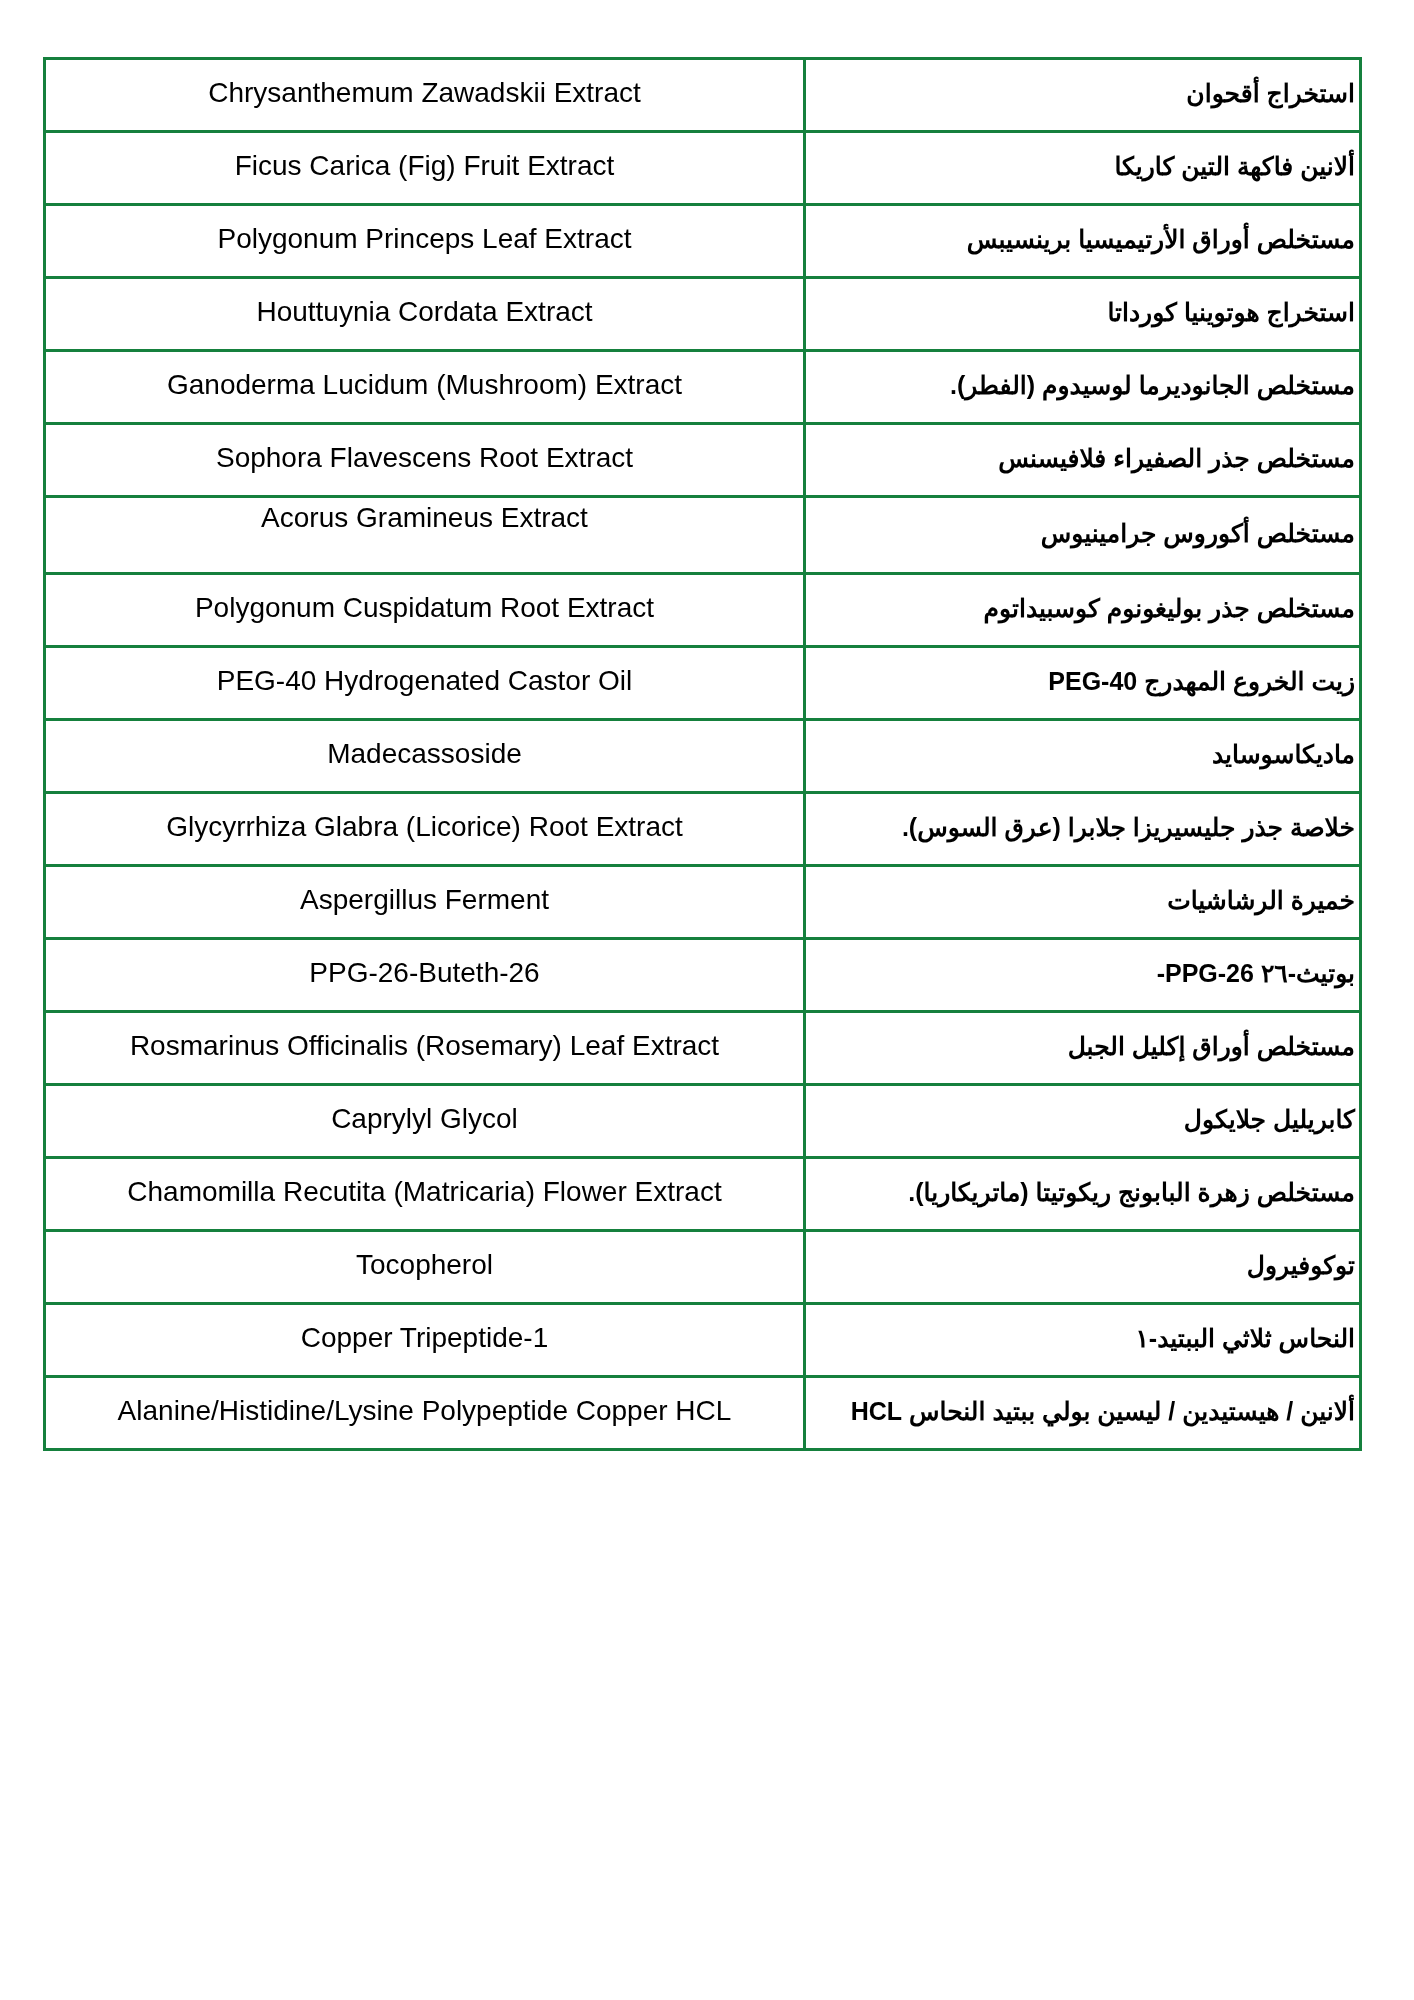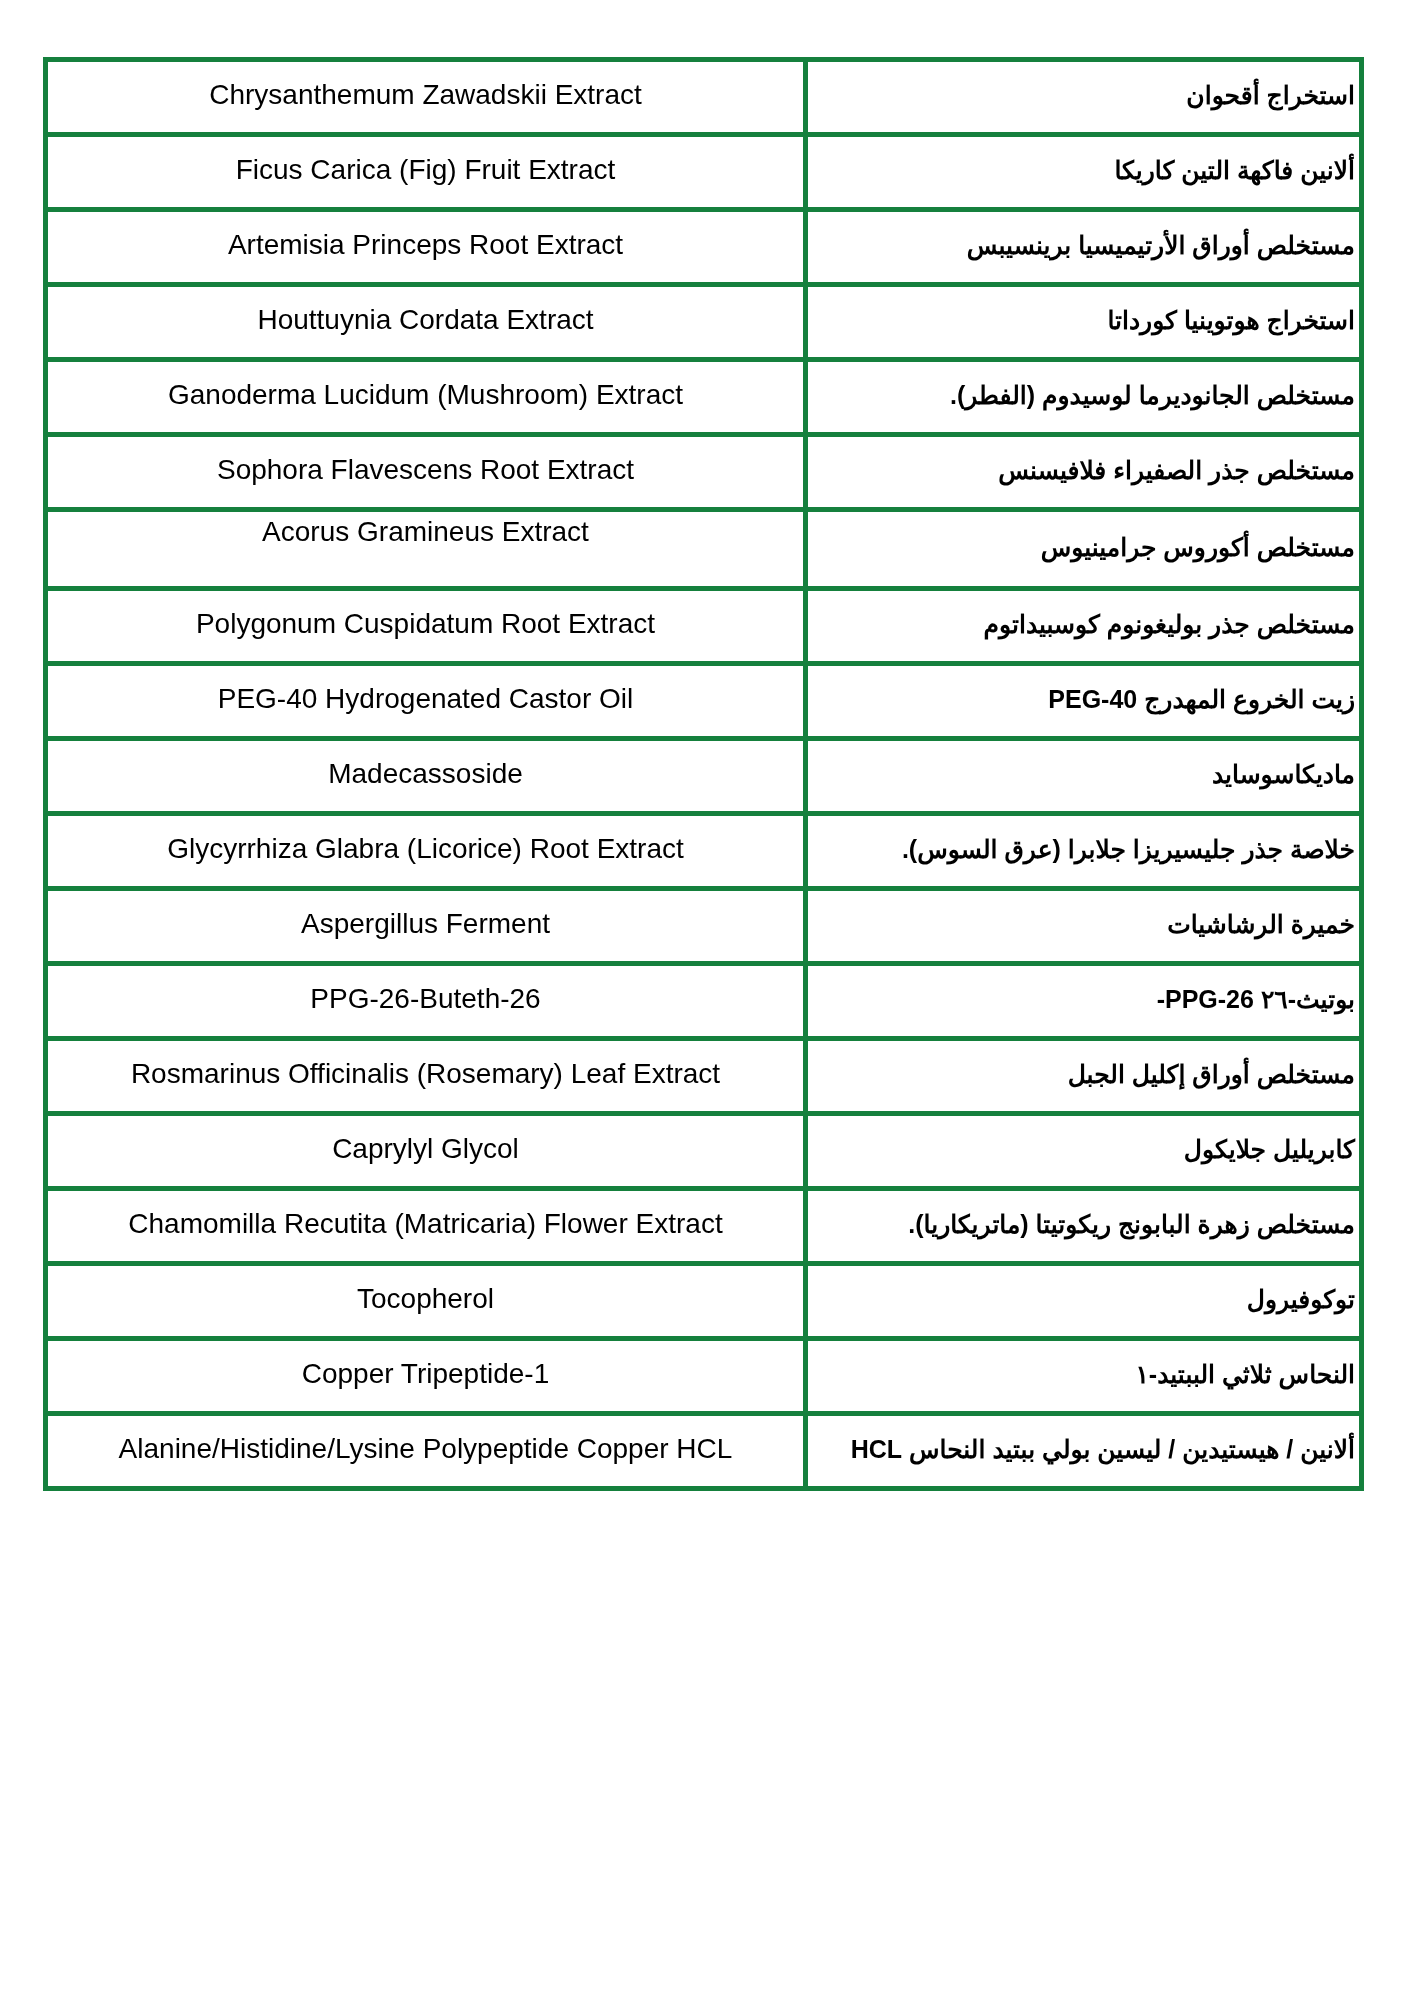--- a/index.html
+++ b/index.html
@@ -19,21 +19,21 @@
       position: absolute;
       left: 43px;
       top: 57px;
       width: 1316px;
       border-collapse: collapse;
       table-layout: fixed;
     }
     .ingredients-table col.col-en { width: 760px; }
     .ingredients-table col.col-ar { width: 556px; }
     .ingredients-table td {
-      border: 5px solid #15803d;
+      border: 3px solid #15803d;
       height: 66px;
       padding: 0;
       font-size: 28px;
       line-height: 32px;
       vertical-align: middle;
       white-space: nowrap;
       overflow: hidden;
     }
     .ingredients-table td.en {
       text-align: center;
@@ -63,21 +63,21 @@
   <tbody id="table-body">
     <tr>
       <td class="en">Chrysanthemum Zawadskii Extract</td>
       <td class="ar">استخراج أقحوان</td>
     </tr>
     <tr>
       <td class="en">Ficus Carica (Fig) Fruit Extract</td>
       <td class="ar">ألانين فاكهة التين كاريكا</td>
     </tr>
     <tr>
-      <td class="en">Artemisia Princeps Root Extract</td>
+      <td class="en">Polygonum Princeps Leaf Extract</td>
       <td class="ar">مستخلص أوراق الأرتيميسيا برينسيبس</td>
     </tr>
     <tr>
       <td class="en">Houttuynia Cordata Extract</td>
       <td class="ar">استخراج هوتوينيا كورداتا</td>
     </tr>
     <tr>
       <td class="en">Ganoderma Lucidum (Mushroom) Extract</td>
       <td class="ar">مستخلص الجانوديرما لوسيدوم (الفطر).</td>
     </tr>

